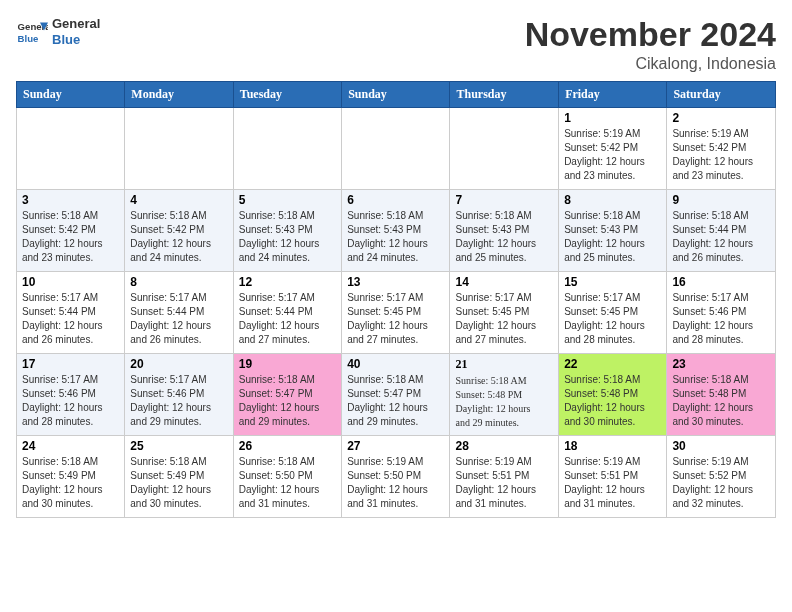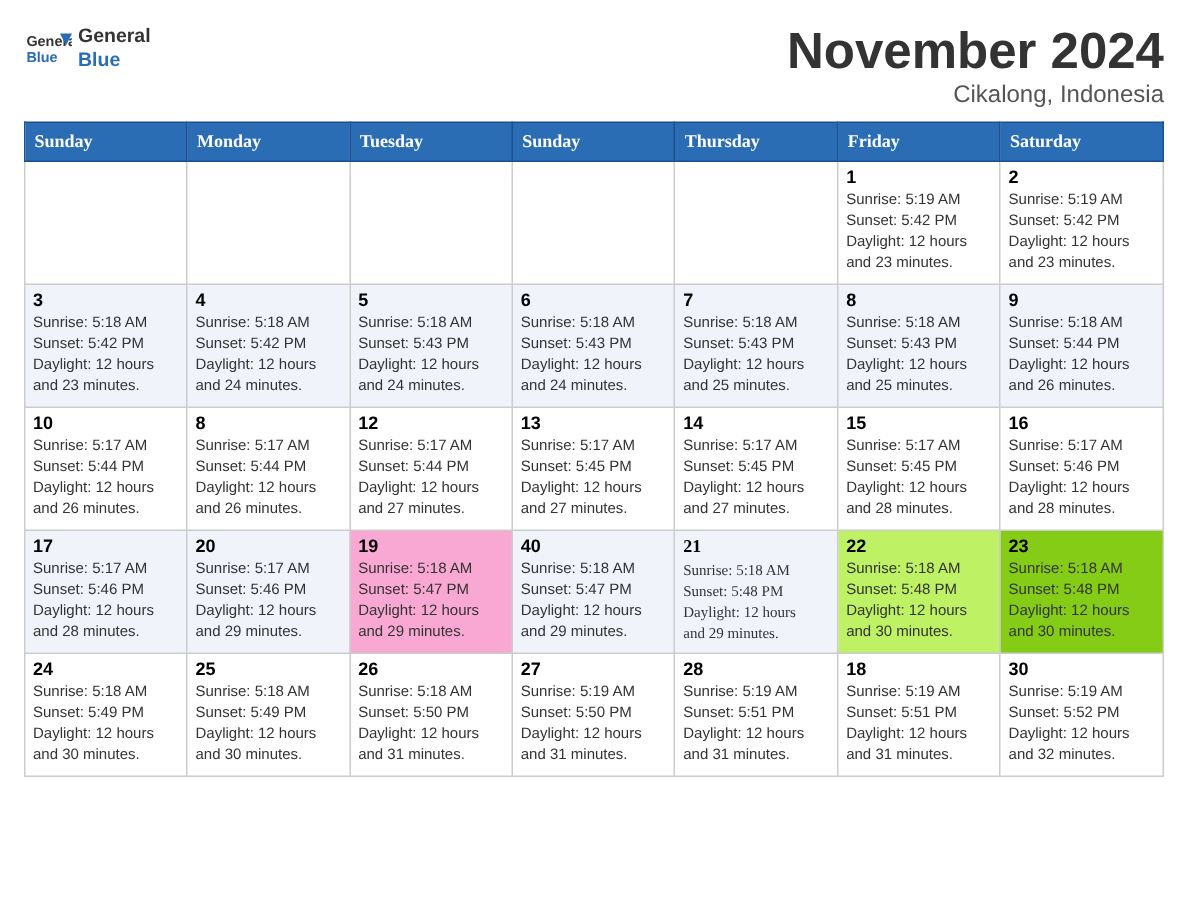--- a/index.html
+++ b/index.html
@@ -217,21 +217,21 @@
             <div class="day-info">Sunrise: 5:18 AM<br>Sunset: 5:47 PM<br>Daylight: 12 hours<br>and 29 minutes.</div>
           </td>
           <td style="background: rgb(240, 244, 250); font-family: Liberation Serif, serif;">
             <span class="day-num">21</span>
             <div class="day-info">Sunrise: 5:18 AM<br>Sunset: 5:48 PM<br>Daylight: 12 hours<br>and 29 minutes.</div>
           </td>
           <td style="background: #bef264;">
             <span class="day-num">22</span>
             <div class="day-info">Sunrise: 5:18 AM<br>Sunset: 5:48 PM<br>Daylight: 12 hours<br>and 30 minutes.</div>
           </td>
-          <td style="background: #84cc16;">
+          <td style="background: #f9a8d4;">
             <span class="day-num">23</span>
             <div class="day-info">Sunrise: 5:18 AM<br>Sunset: 5:48 PM<br>Daylight: 12 hours<br>and 30 minutes.</div>
           </td>
         </tr>
         <tr class="week-row">
           <td>
             <span class="day-num">24</span>
             <div class="day-info">Sunrise: 5:18 AM<br>Sunset: 5:49 PM<br>Daylight: 12 hours<br>and 30 minutes.</div>
           </td>
           <td>

